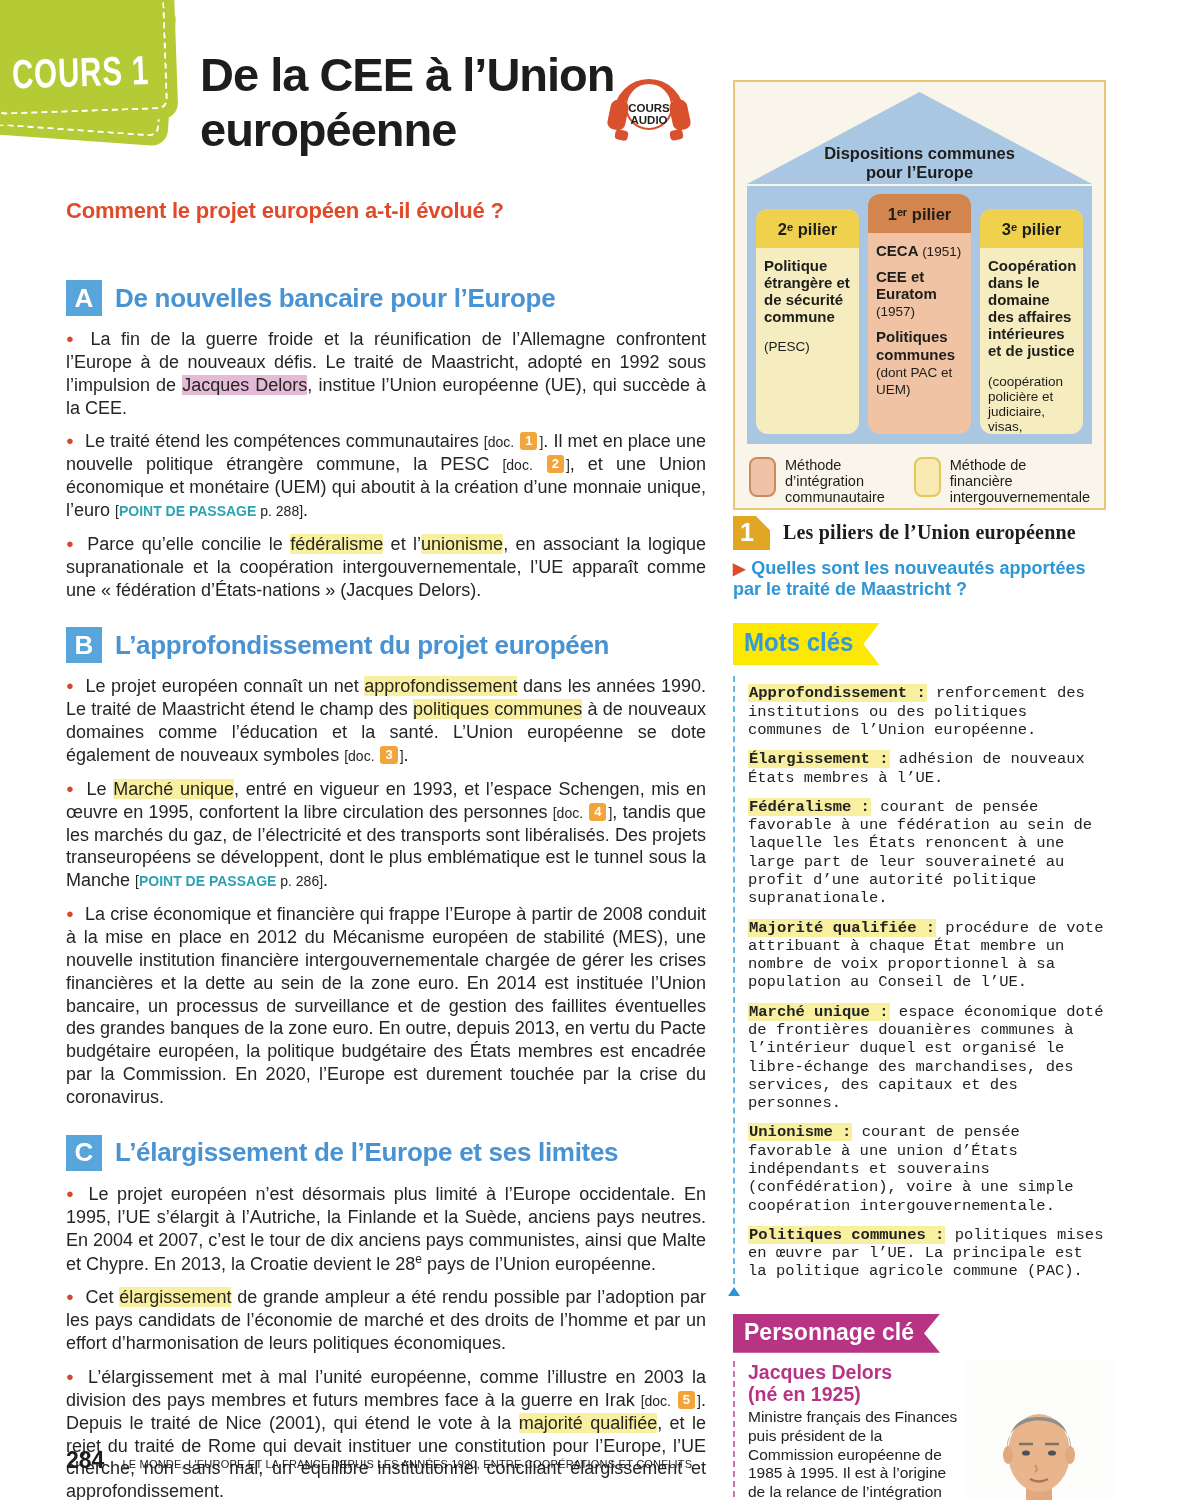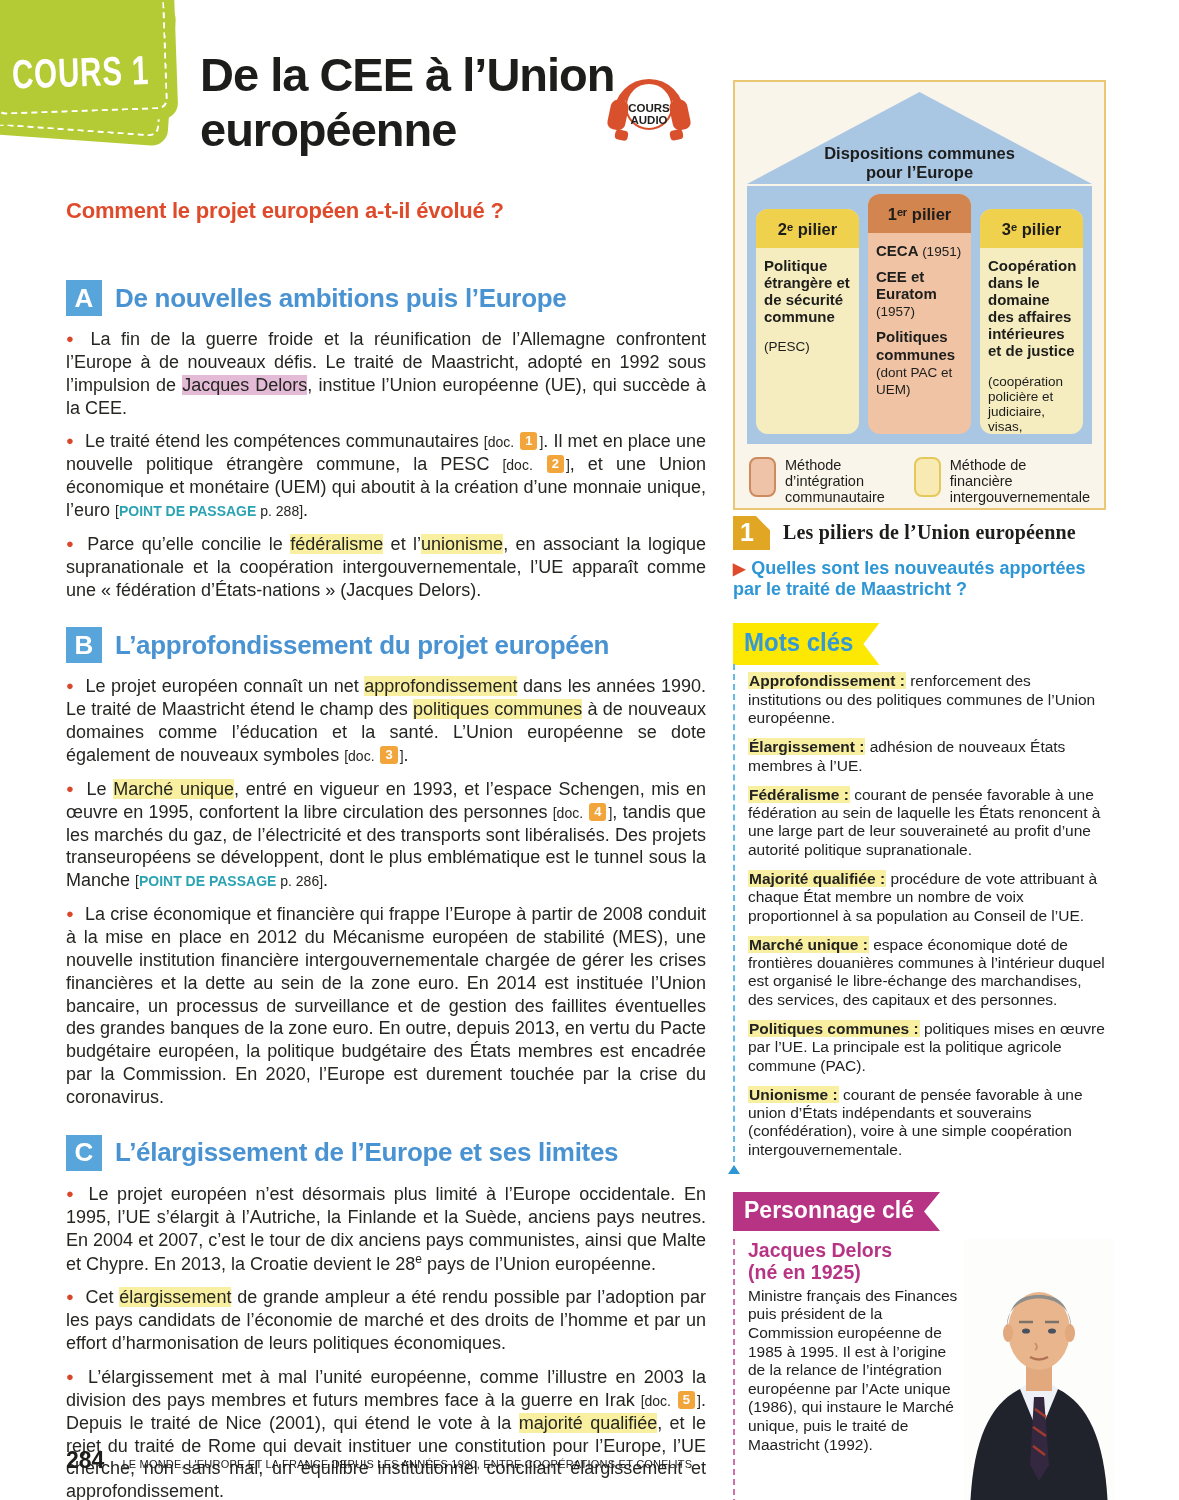--- a/index.html
+++ b/index.html
@@ -122,21 +122,21 @@
   .fig-question { margin-top:8px; font-size:18px; font-weight:bold; color:#2d96d5; line-height:1.18; }
   .fig-question .arrow { color:#df4a2a; margin-right:6px; font-size:16px; }
 
   .panel-banner {
     display:inline-block; font-weight:bold; padding:5px 26px 7px 11px;
     clip-path:polygon(0 0, 100% 0, calc(100% - 16px) 50%, 100% 100%, 0 100%);
   }
   .panel-banner.yellow { background:#fce803; color:#3599d6; font-size:24px; margin-top:24px; transform:scaleY(1.05); }
   .panel-banner.magenta { background:#b73384; color:#fff; font-size:23px; margin-top:20px; }
 
-  .kw-list { position:relative; border-left:2px dashed #66b9e8; margin-top:0; padding:8px 0 2px 13px; }
+  .kw-list { position:relative; border-left:2px dashed #66b9e8; margin-top:12px; padding:8px 0 2px 13px;font-family:Liberation Mono, monospace; }
   .kw-list::after {
     content:""; position:absolute; left:-7px; bottom:-2px;
     border-left:6px solid transparent; border-right:6px solid transparent;
     border-bottom:9px solid #2d96d5;
   }
   .kw-item { font-size:15.5px; line-height:1.18; margin-bottom:11px; color:#222; }
   .kw-term { font-weight:bold; background:#f8f0a0; padding:0 1px; }
 
   .person-content { position:relative; display:flex; border-left:2px dashed #cf6fae; margin-top:8px; padding-left:13px; }
   .person-content::after {
@@ -180,21 +180,21 @@
     </svg>
     <span class="audio-label">COURS
 AUDIO</span>
   </div>
 
   <h2 class="lead-question">Comment le projet européen a-t-il évolué ?</h2>
 
   <main class="left-col" id="sections-root">
       <div class="sec-head">
         <span class="sec-letter">A</span>
-        <span class="sec-title">De nouvelles ambitions puis l’Europe</span>
+        <span class="sec-title">De nouvelles bancaire pour l’Europe</span>
       </div>
       <p class="bullet"><span class="dot">●</span>La fin de la guerre froide et la réunification de l’Allemagne confrontent l’Europe à de nouveaux défis. Le traité de Maastricht, adopté en 1992 sous l’impulsion de <span class="hl-p">Jacques Delors</span>, institue l’Union européenne (UE), qui succède à la CEE.</p>
       <p class="bullet"><span class="dot">●</span>Le traité étend les compétences communautaires <span class="seg-ref">[doc. </span><span class="seg-doc">1</span><span class="seg-ref">]</span>. Il met en place une nouvelle politique étrangère commune, la PESC <span class="seg-ref">[doc. </span><span class="seg-doc">2</span><span class="seg-ref">]</span>, et une Union économique et monétaire (UEM) qui aboutit à la création d’une monnaie unique, l’euro <span class="seg-ref">[</span><span class="seg-teal">POINT DE PASSAGE</span><span class="seg-ref"> p. 288]</span>.</p>
       <p class="bullet"><span class="dot">●</span>Parce qu’elle concilie le <span class="hl-y">fédéralisme</span> et l’<span class="hl-y">unionisme</span>, en associant la logique supranationale et la coopération intergouvernementale, l’UE apparaît comme une « fédération d’États-nations » (Jacques Delors).</p>
       <div class="sec-head">
         <span class="sec-letter">B</span>
         <span class="sec-title">L’approfondissement du projet européen</span>
       </div>
       <p class="bullet"><span class="dot">●</span>Le projet européen connaît un net <span class="hl-y">approfondissement</span> dans les années 1990. Le traité de Maastricht étend le champ des <span class="hl-y">politiques communes</span> à de nouveaux domaines comme l’éducation et la santé. L’Union européenne se dote également de nouveaux symboles <span class="seg-ref">[doc. </span><span class="seg-doc">3</span><span class="seg-ref">]</span>.</p>
       <p class="bullet"><span class="dot">●</span>Le <span class="hl-y">Marché unique</span>, entré en vigueur en 1993, et l’espace Schengen, mis en œuvre en 1995, confortent la libre circulation des personnes <span class="seg-ref">[doc. </span><span class="seg-doc">4</span><span class="seg-ref">]</span>, tandis que les marchés du gaz, de l’électricité et des transports sont libéralisés. Des projets transeuropéens se développent, dont le plus emblématique est le tunnel sous la Manche <span class="seg-ref">[</span><span class="seg-teal">POINT DE PASSAGE</span><span class="seg-ref"> p. 286]</span>.</p>
@@ -259,22 +259,22 @@
       <span class="arrow">▶</span><span>Quelles sont les nouveautés apportées par le traité de Maastricht ?</span>
     </div>
 
     <div class="panel-banner yellow">Mots clés</div>
     <div class="kw-list" id="kw-root">
         <div class="kw-item"><span class="kw-term">Approfondissement :</span> renforcement des institutions ou des politiques communes de l’Union européenne.</div>
         <div class="kw-item"><span class="kw-term">Élargissement :</span> adhésion de nouveaux États membres à l’UE.</div>
         <div class="kw-item"><span class="kw-term">Fédéralisme :</span> courant de pensée favorable à une fédération au sein de laquelle les États renoncent à une large part de leur souveraineté au profit d’une autorité politique supranationale.</div>
         <div class="kw-item"><span class="kw-term">Majorité qualifiée :</span> procédure de vote attribuant à chaque État membre un nombre de voix proportionnel à sa population au Conseil de l’UE.</div>
         <div class="kw-item"><span class="kw-term">Marché unique :</span> espace économique doté de frontières douanières communes à l’intérieur duquel est organisé le libre-échange des marchandises, des services, des capitaux et des personnes.</div>
+        <div class="kw-item"><span class="kw-term">Unionisme :</span> courant de pensée favorable à une union d’États indépendants et souverains (confédération), voire à une simple coopération intergouvernementale.</div>
         <div class="kw-item"><span class="kw-term">Politiques communes :</span> politiques mises en œuvre par l’UE. La principale est la politique agricole commune (PAC).</div>
-        <div class="kw-item"><span class="kw-term">Unionisme :</span> courant de pensée favorable à une union d’États indépendants et souverains (confédération), voire à une simple coopération intergouvernementale.</div>
       </div>
 
     <div class="panel-banner magenta">Personnage clé</div>
     <div class="person-content">
       <div class="person-text">
         <div class="person-name">
           <span>Jacques Delors</span><br>
           <span>(né en 1925)</span>
         </div>
         <div class="person-bio">Ministre français des Finances puis président de la Commission européenne de 1985 à 1995. Il est à l’origine de la relance de l’intégration européenne par l’Acte unique (1986), qui instaure le Marché unique, puis le traité de Maastricht (1992).</div>

